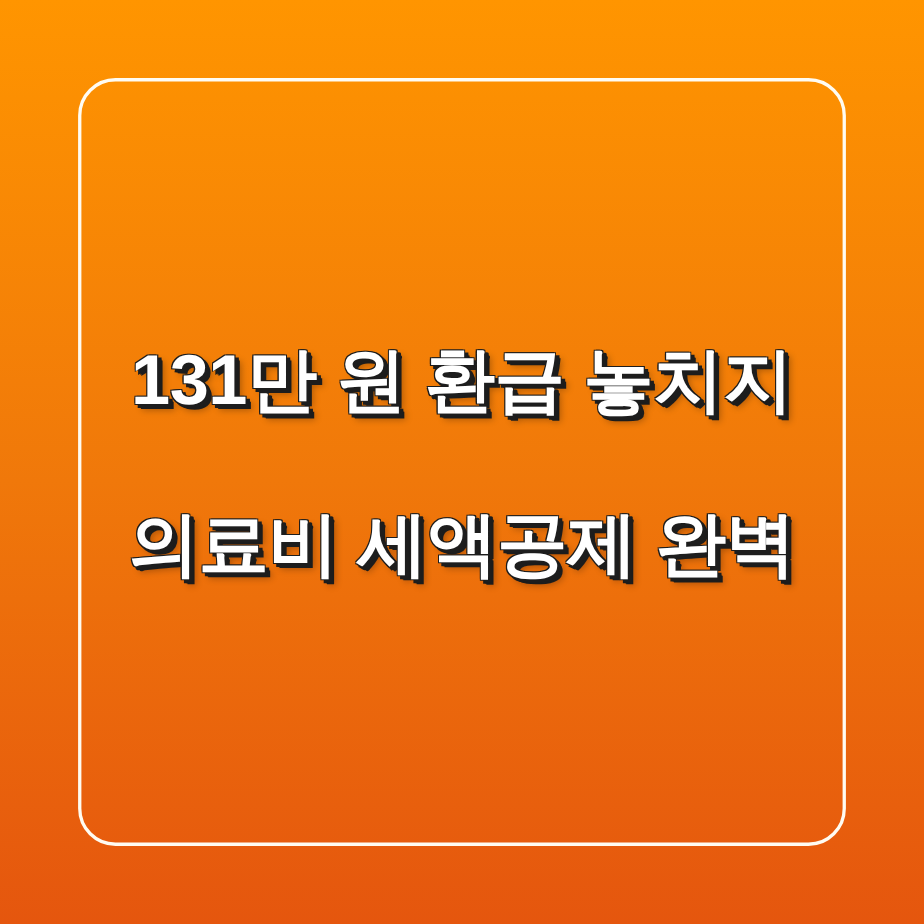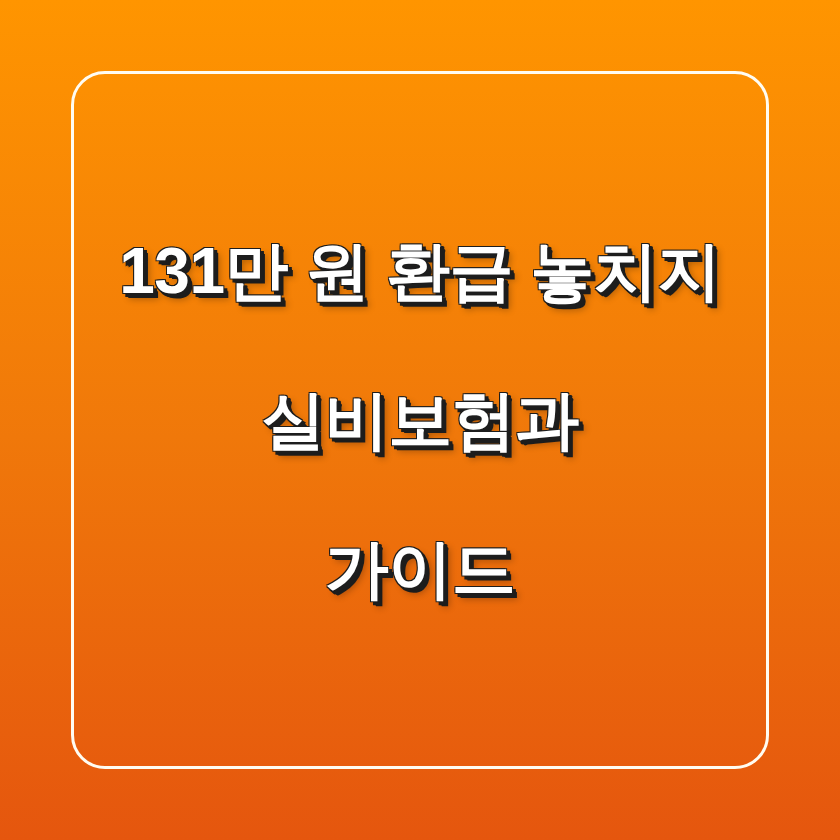--- a/index.html
+++ b/index.html
@@ -87,18 +87,17 @@
 </head>
 <body>
 
 <div id="thumbnail-canvas" style="width: 840px; height: 840px; background: linear-gradient(rgb(255, 149, 0) 0%, rgb(240, 120, 10) 52%, rgb(229, 86, 14) 100%);">
 
   <div id="inner-frame" style="left: 71px; top: 71px; width: 698px; height: 698px; border: 3px solid rgb(255, 252, 242); border-radius: 34px;"></div>
 
   <div id="headline-block">
     <h1 id="headline" style="color: rgb(255, 255, 255); text-shadow: rgb(29, 29, 29) 3px 3px 0px, rgb(29, 29, 29) 4px 4px 0px, rgb(29, 29, 29) 2px 4px 0px, rgb(29, 29, 29) 4px 2px 0px, rgb(29, 29, 29) 5px 5px 0px, rgb(29, 29, 29) -1px -1px 0px, rgb(29, 29, 29) 1px -1px 0px, rgb(29, 29, 29) -1px 1px 0px, rgba(0, 0, 0, 0.3) 6px 6px 7px;">
       <span class="hl-line">131만 원 환급 놓치지</span>
-      <span class="hl-line">실비보험과</span>
-      <span class="hl-line">가이드</span>
+      <span class="hl-line">의료비 세액공제 완벽</span>
     </h1>
   </div>
 
 </div>
 
 </body></html>

